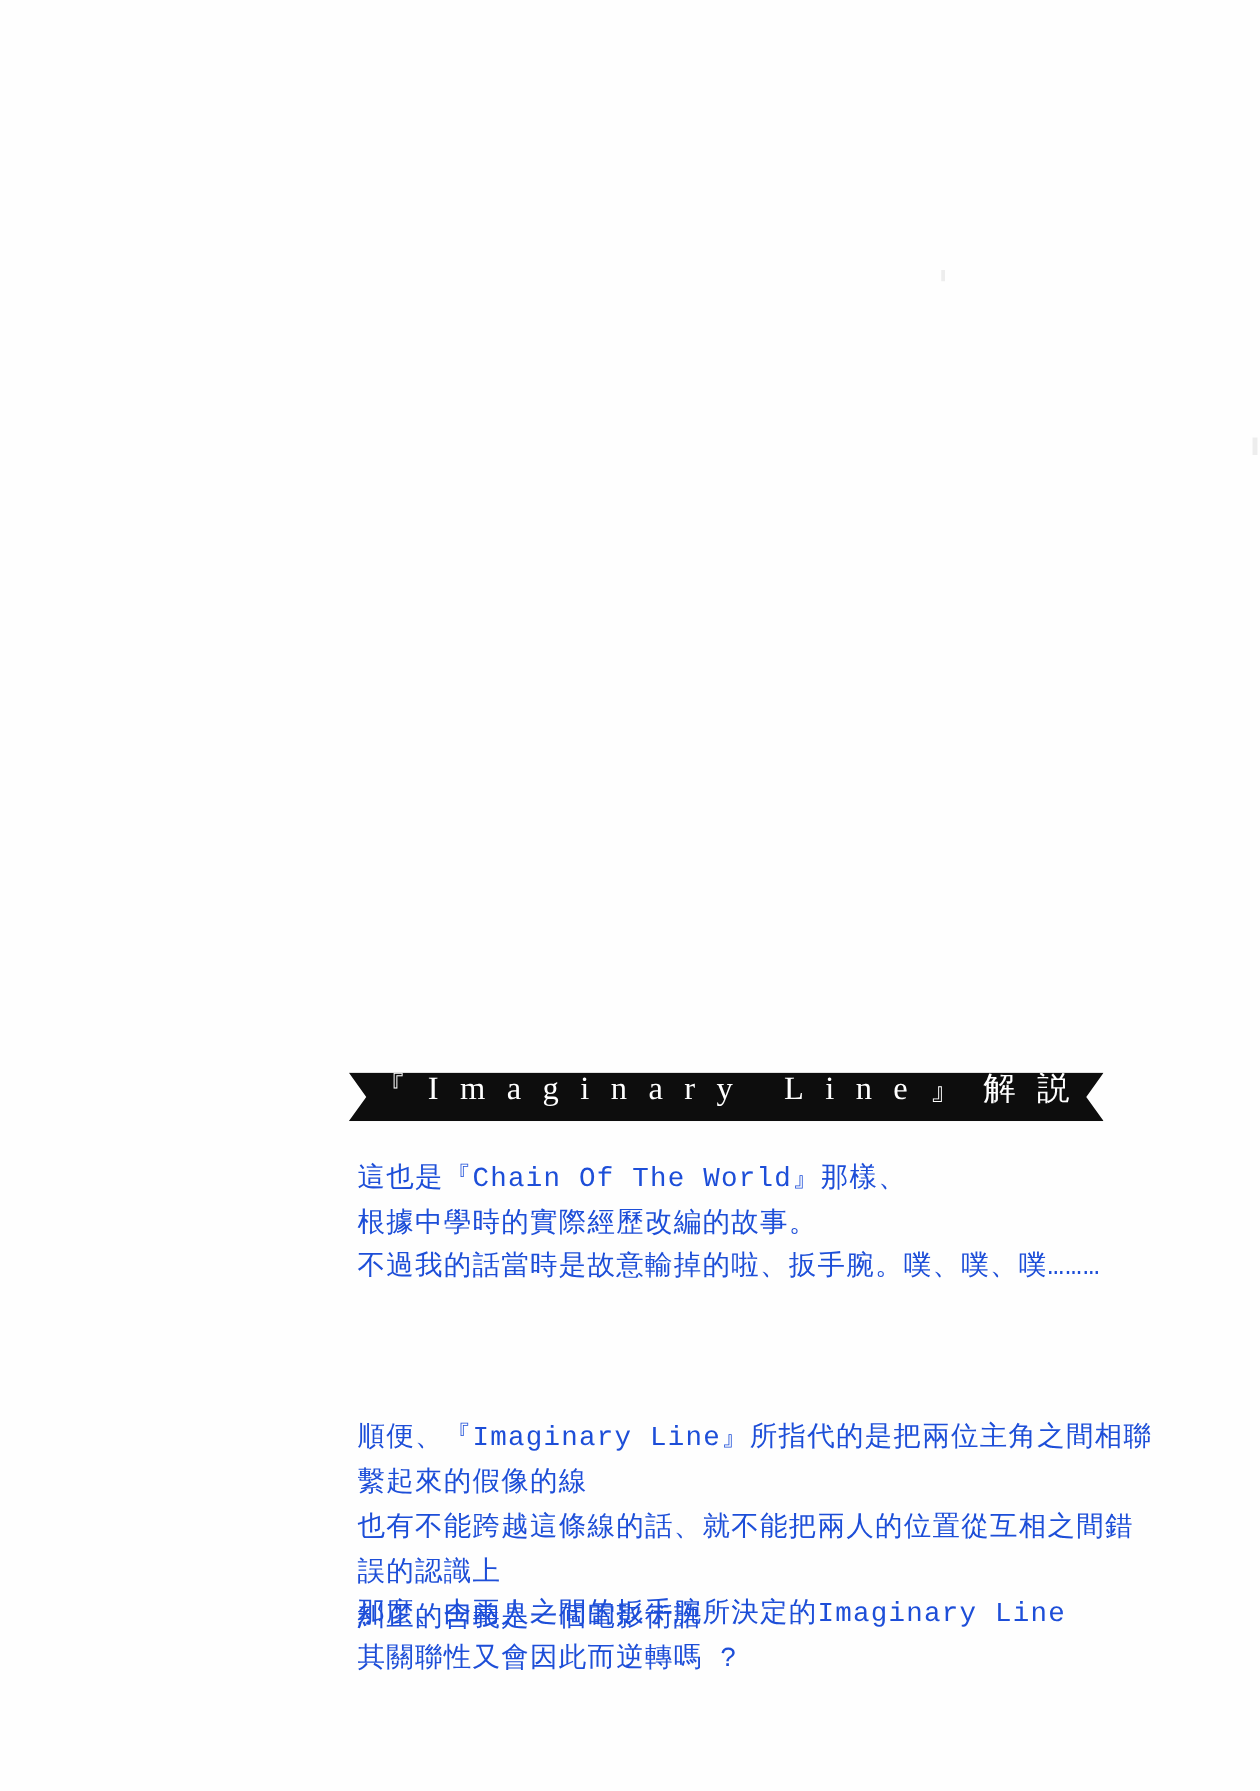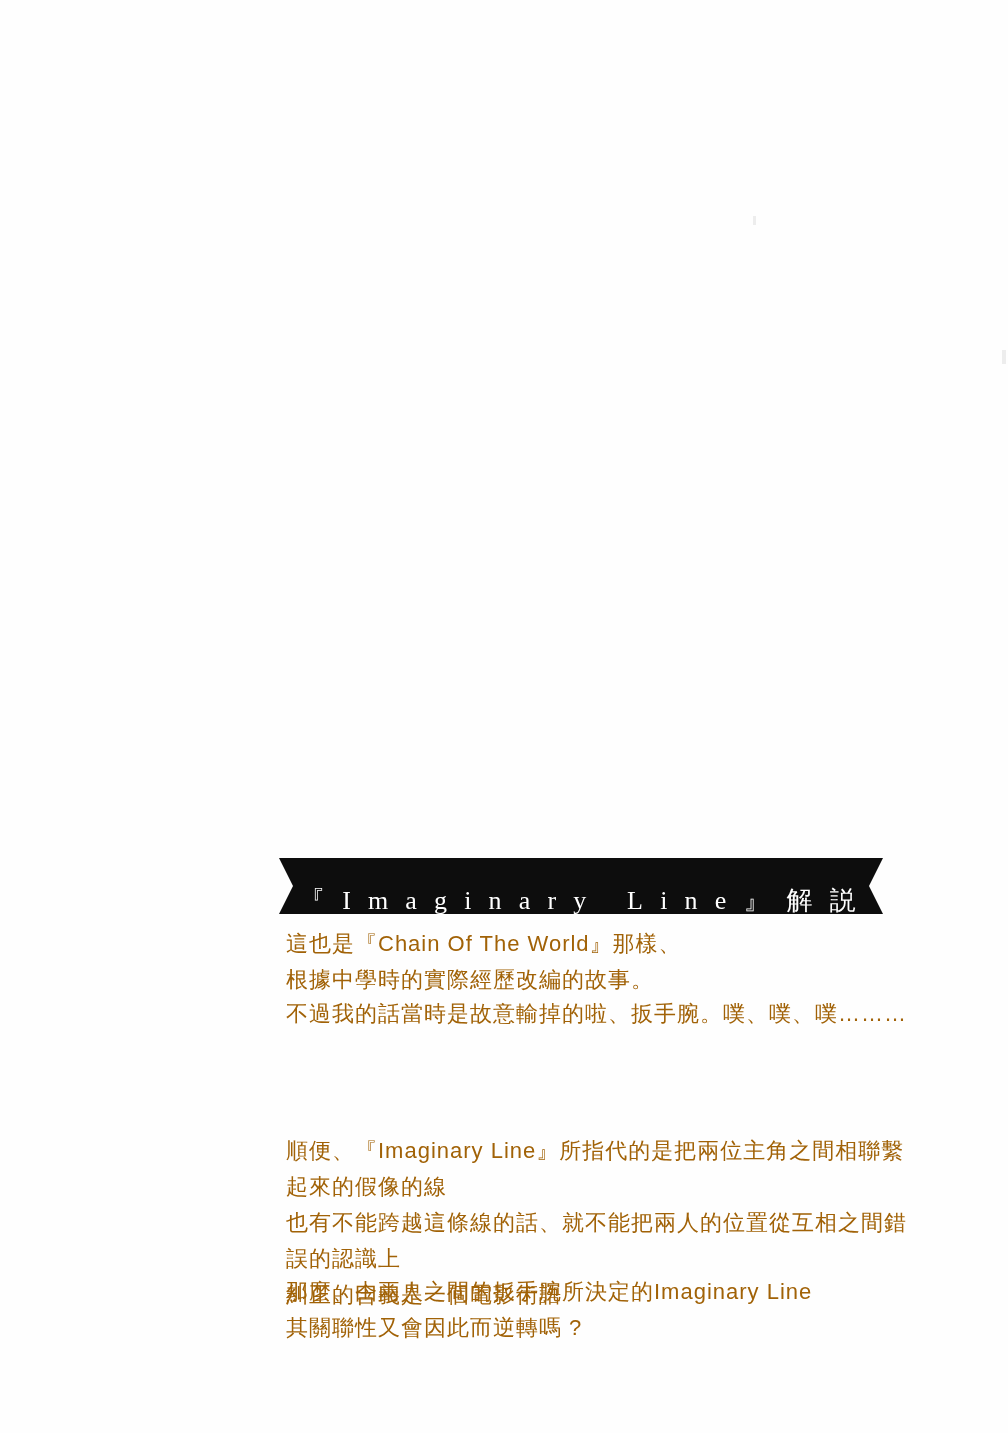--- a/index.html
+++ b/index.html
@@ -13,46 +13,46 @@
     height: 1433px;
     background: #fefefe;
     overflow: hidden;
     font-family: "Liberation Serif", "DejaVu Serif", serif;
   }
   .ribbon {
     position: absolute;
     left: 279px;
     top: 858px;
     width: 604px;
-    height: 56px;
+    height: 39px;
     background: #0d0d0d;
     clip-path: polygon(0 0, 100% 0, calc(100% - 14px) 50%, 100% 100%, 0 100%, 14px 50%);
     display: flex;
-    align-items: flex-end;
+    align-items: flex-start;
     padding-left: 20px;
     box-sizing: border-box;
   }
   .ribbon-title {
     color: #ffffff;
     font-size: 26px;
     letter-spacing: 0.66em;
     white-space: pre;
     line-height: 1;
     font-family: "Liberation Serif", "DejaVu Serif", serif;
   }
   .para {
     position: absolute;
     left: 286px;
     width: 640px;
     font-size: 22px;
     line-height: 36px;
-    color: #a16207;
+    color: #1d4ed8;
     letter-spacing: 1px;
     white-space: pre-line;
-    font-family: Liberation Sans, sans-serif;
+    font-family: Liberation Mono, monospace;
   }
   .para-1 { top: 926px; }
   .para-2 { top: 996px; }
   .para-3 { top: 1133px; }
   .para-4 { top: 1274px; }
   .scan-artifact {
     position: absolute;
     background: #ededed;
   }
   .artifact-1 { left: 753px; top: 216px; width: 3px; height: 9px; }

